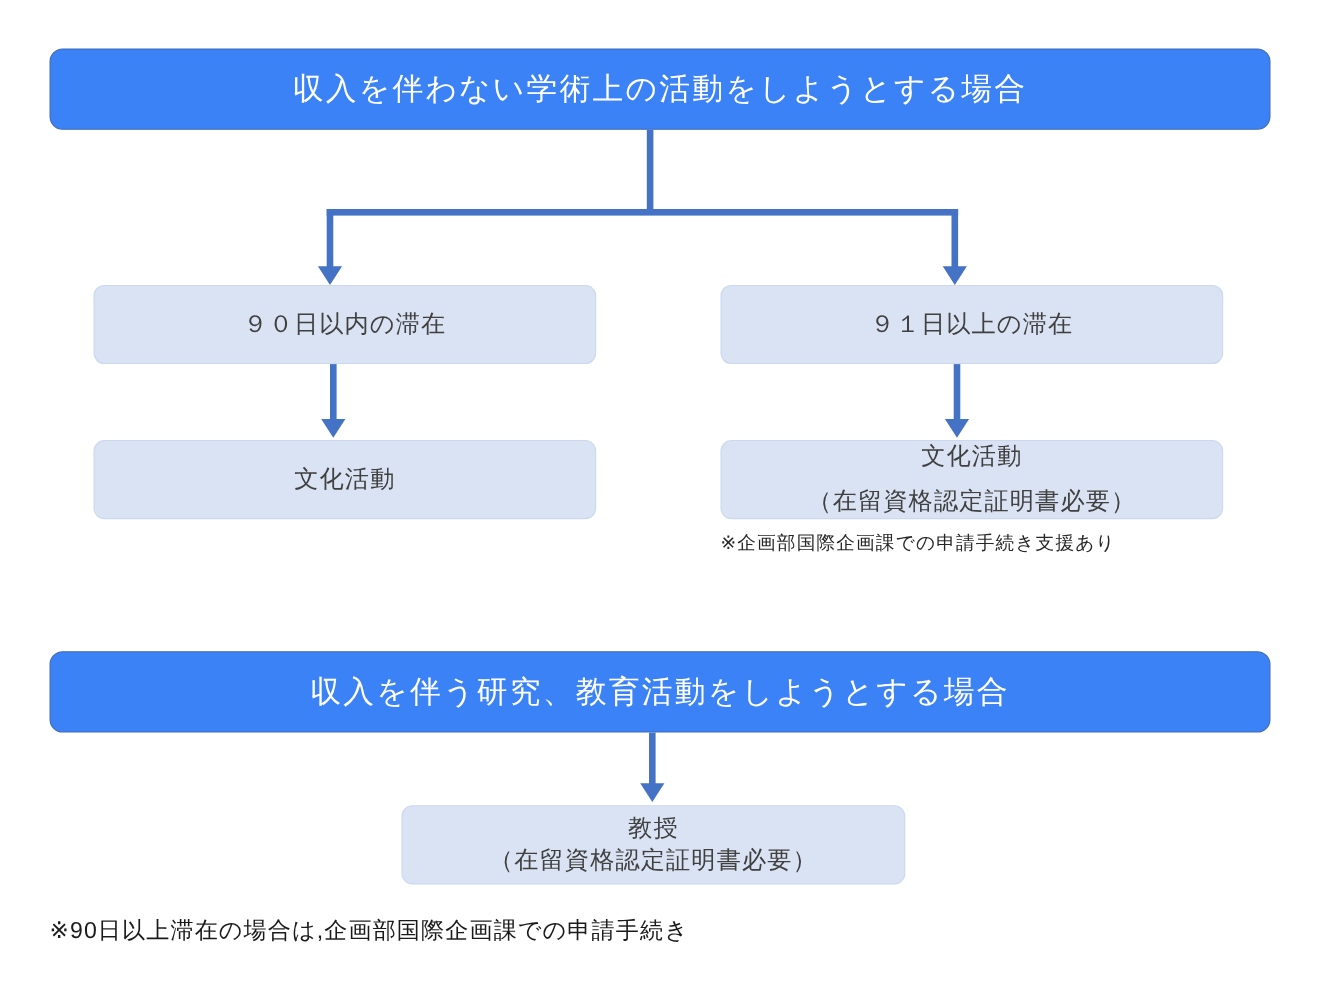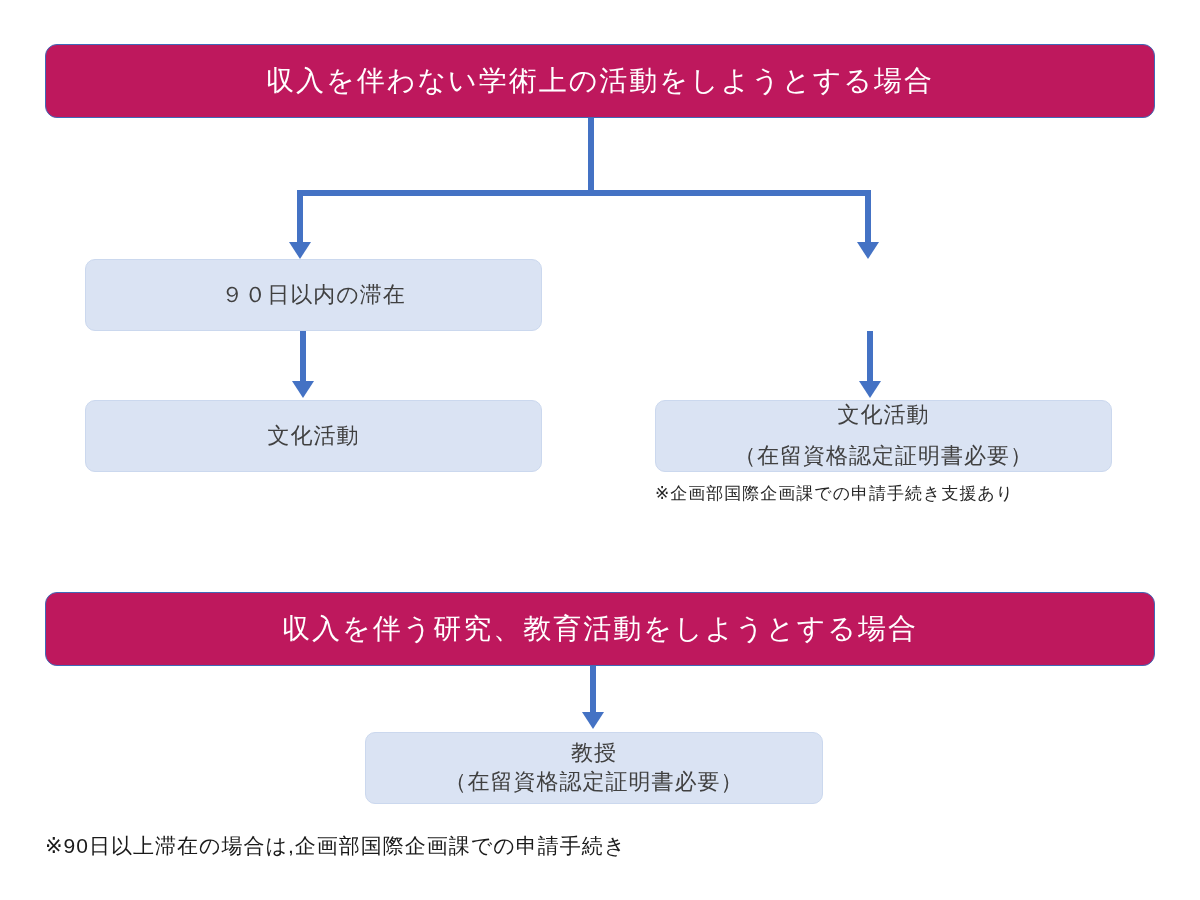--- a/index.html
+++ b/index.html
@@ -10,21 +10,21 @@
     background: #ffffff;
     font-family: "Liberation Sans", "DejaVu Sans", sans-serif;
     overflow: hidden;
   }
   
   .hdr {
     position: absolute;
     left: 45px;
     width: 1110px;
     height: 74px;
-    background: #be185d;
+    background: #3b82f6;
     border: 1px solid #4069b8;
     border-radius: 12px;
     box-sizing: border-box;
     display: flex;
     align-items: center;
     justify-content: center;
     color: #ffffff;
     font-size: 28px;
     letter-spacing: 2px;
     font-weight: 400;
@@ -83,20 +83,23 @@
 
   <div class="vline" style="left:297px; top:190px; height:53px;"></div>
   <div class="arrowhead" style="left:289px; top:242px;"></div>
 
   <div class="vline" style="left:865px; top:190px; height:53px;"></div>
   <div class="arrowhead" style="left:857px; top:242px;"></div>
 
   <div class="box" style="left:85px; top:259px; width:457px; height:72px;">
     <div>９０日以内の滞在</div>
   </div>
+  <div class="box" style="left:655px; top:259px; width:457px; height:72px;">
+    <div>９１日以上の滞在</div>
+  </div>
 
   <div class="vline" style="left:300px; top:331px; height:51px;"></div>
   <div class="arrowhead" style="left:292px; top:381px;"></div>
 
   <div class="vline" style="left:867px; top:331px; height:51px;"></div>
   <div class="arrowhead" style="left:859px; top:381px;"></div>
 
   <div class="box" style="left:85px; top:400px; width:457px; height:72px;">
     <div>文化活動</div>
   </div>

